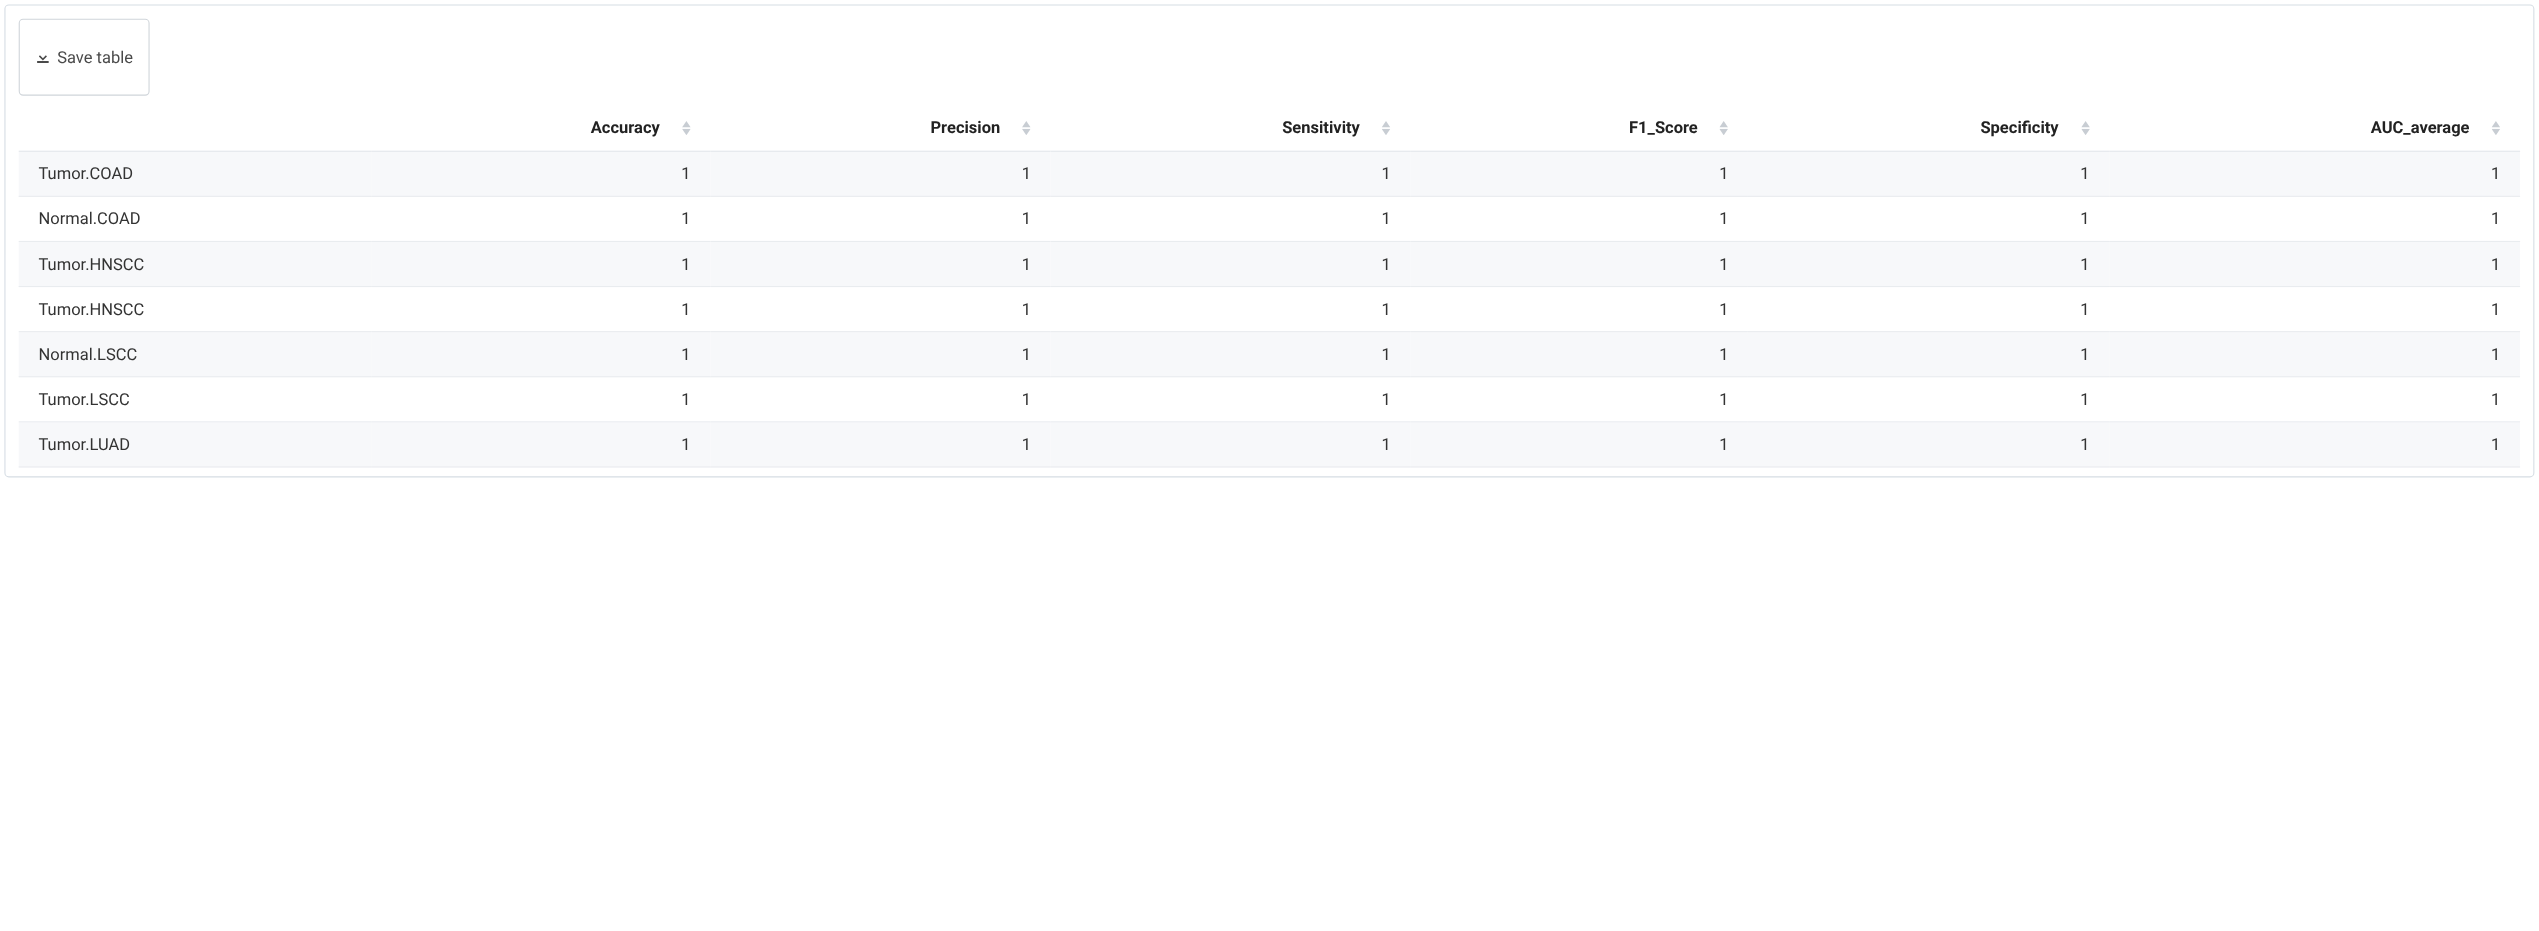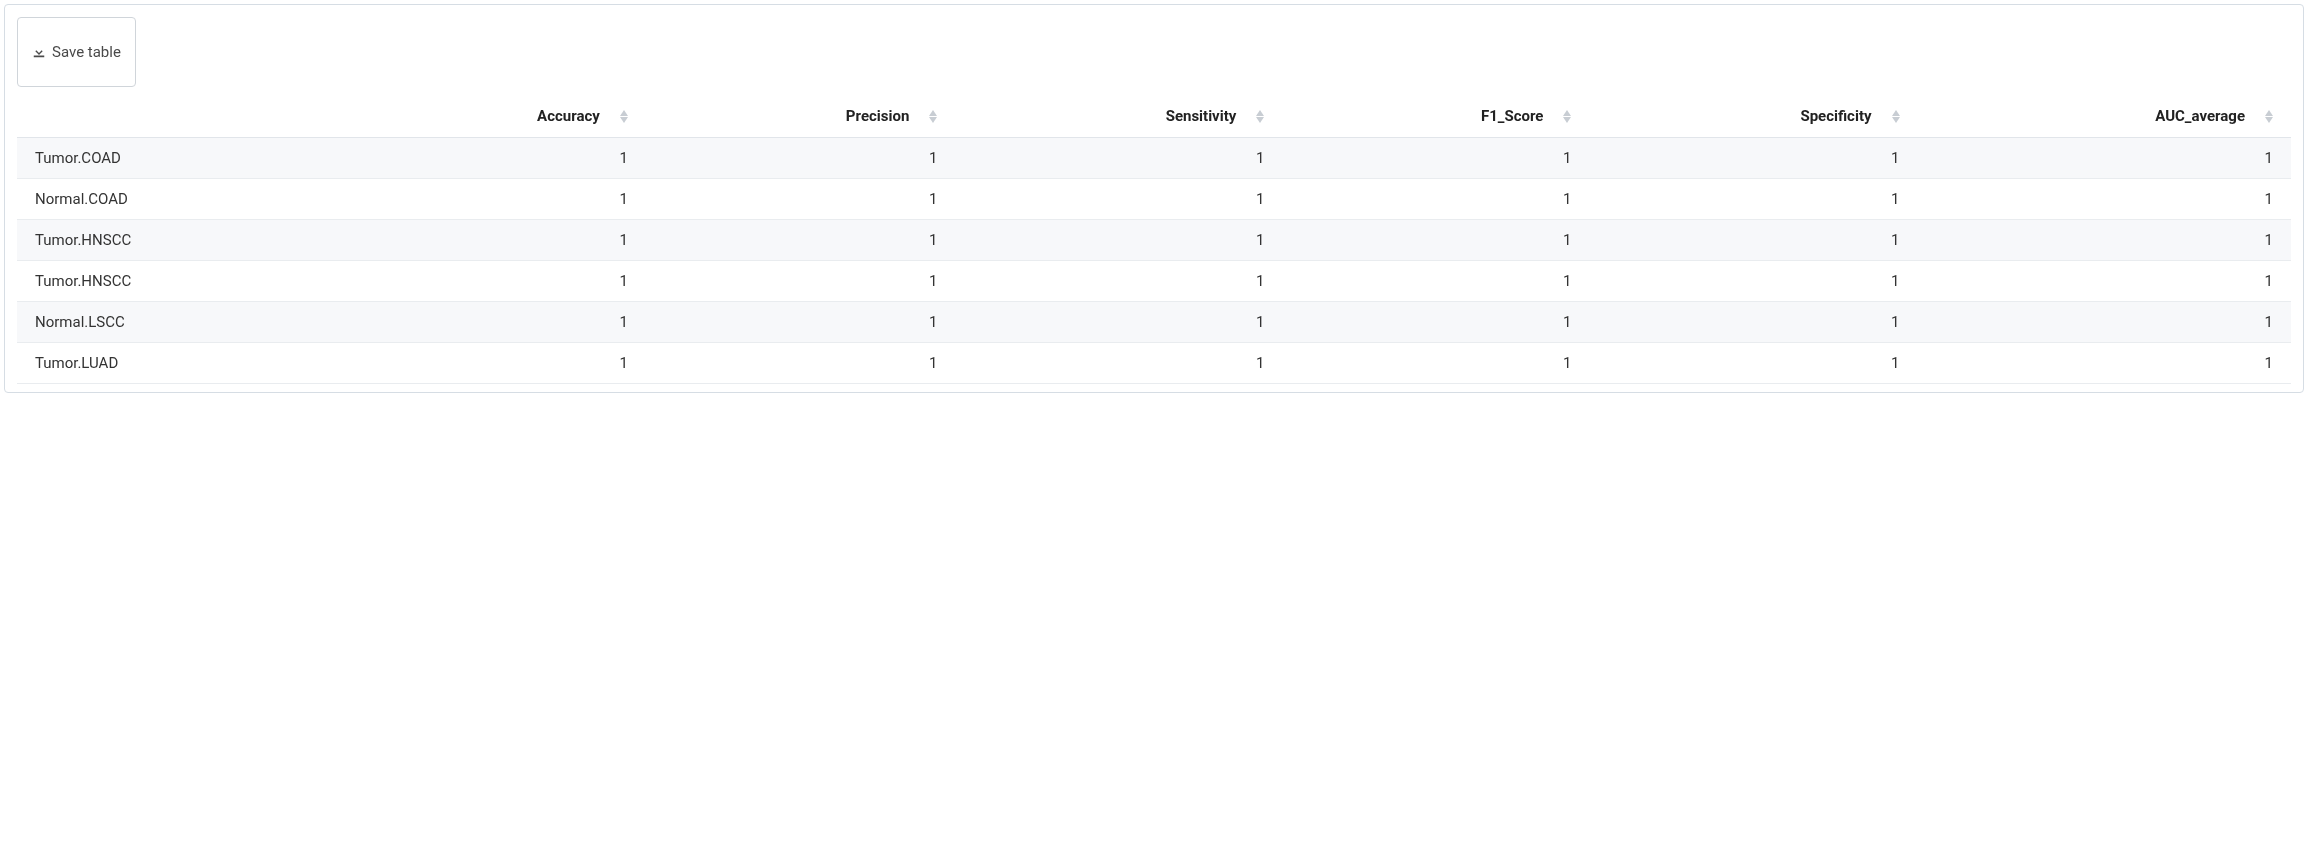--- a/index.html
+++ b/index.html
@@ -218,20 +218,29 @@
         <tr>
           <td>Normal.LSCC</td>
           <td>1</td>
           <td>1</td>
           <td>1</td>
           <td>1</td>
           <td>1</td>
           <td>1</td>
         </tr>
         <tr>
+          <td>Tumor.LSCC</td>
+          <td>1</td>
+          <td>1</td>
+          <td>1</td>
+          <td>1</td>
+          <td>1</td>
+          <td>1</td>
+        </tr>
+        <tr>
           <td>Tumor.LUAD</td>
           <td>1</td>
           <td>1</td>
           <td>1</td>
           <td>1</td>
           <td>1</td>
           <td>1</td>
         </tr>
       </tbody>
   </table>

